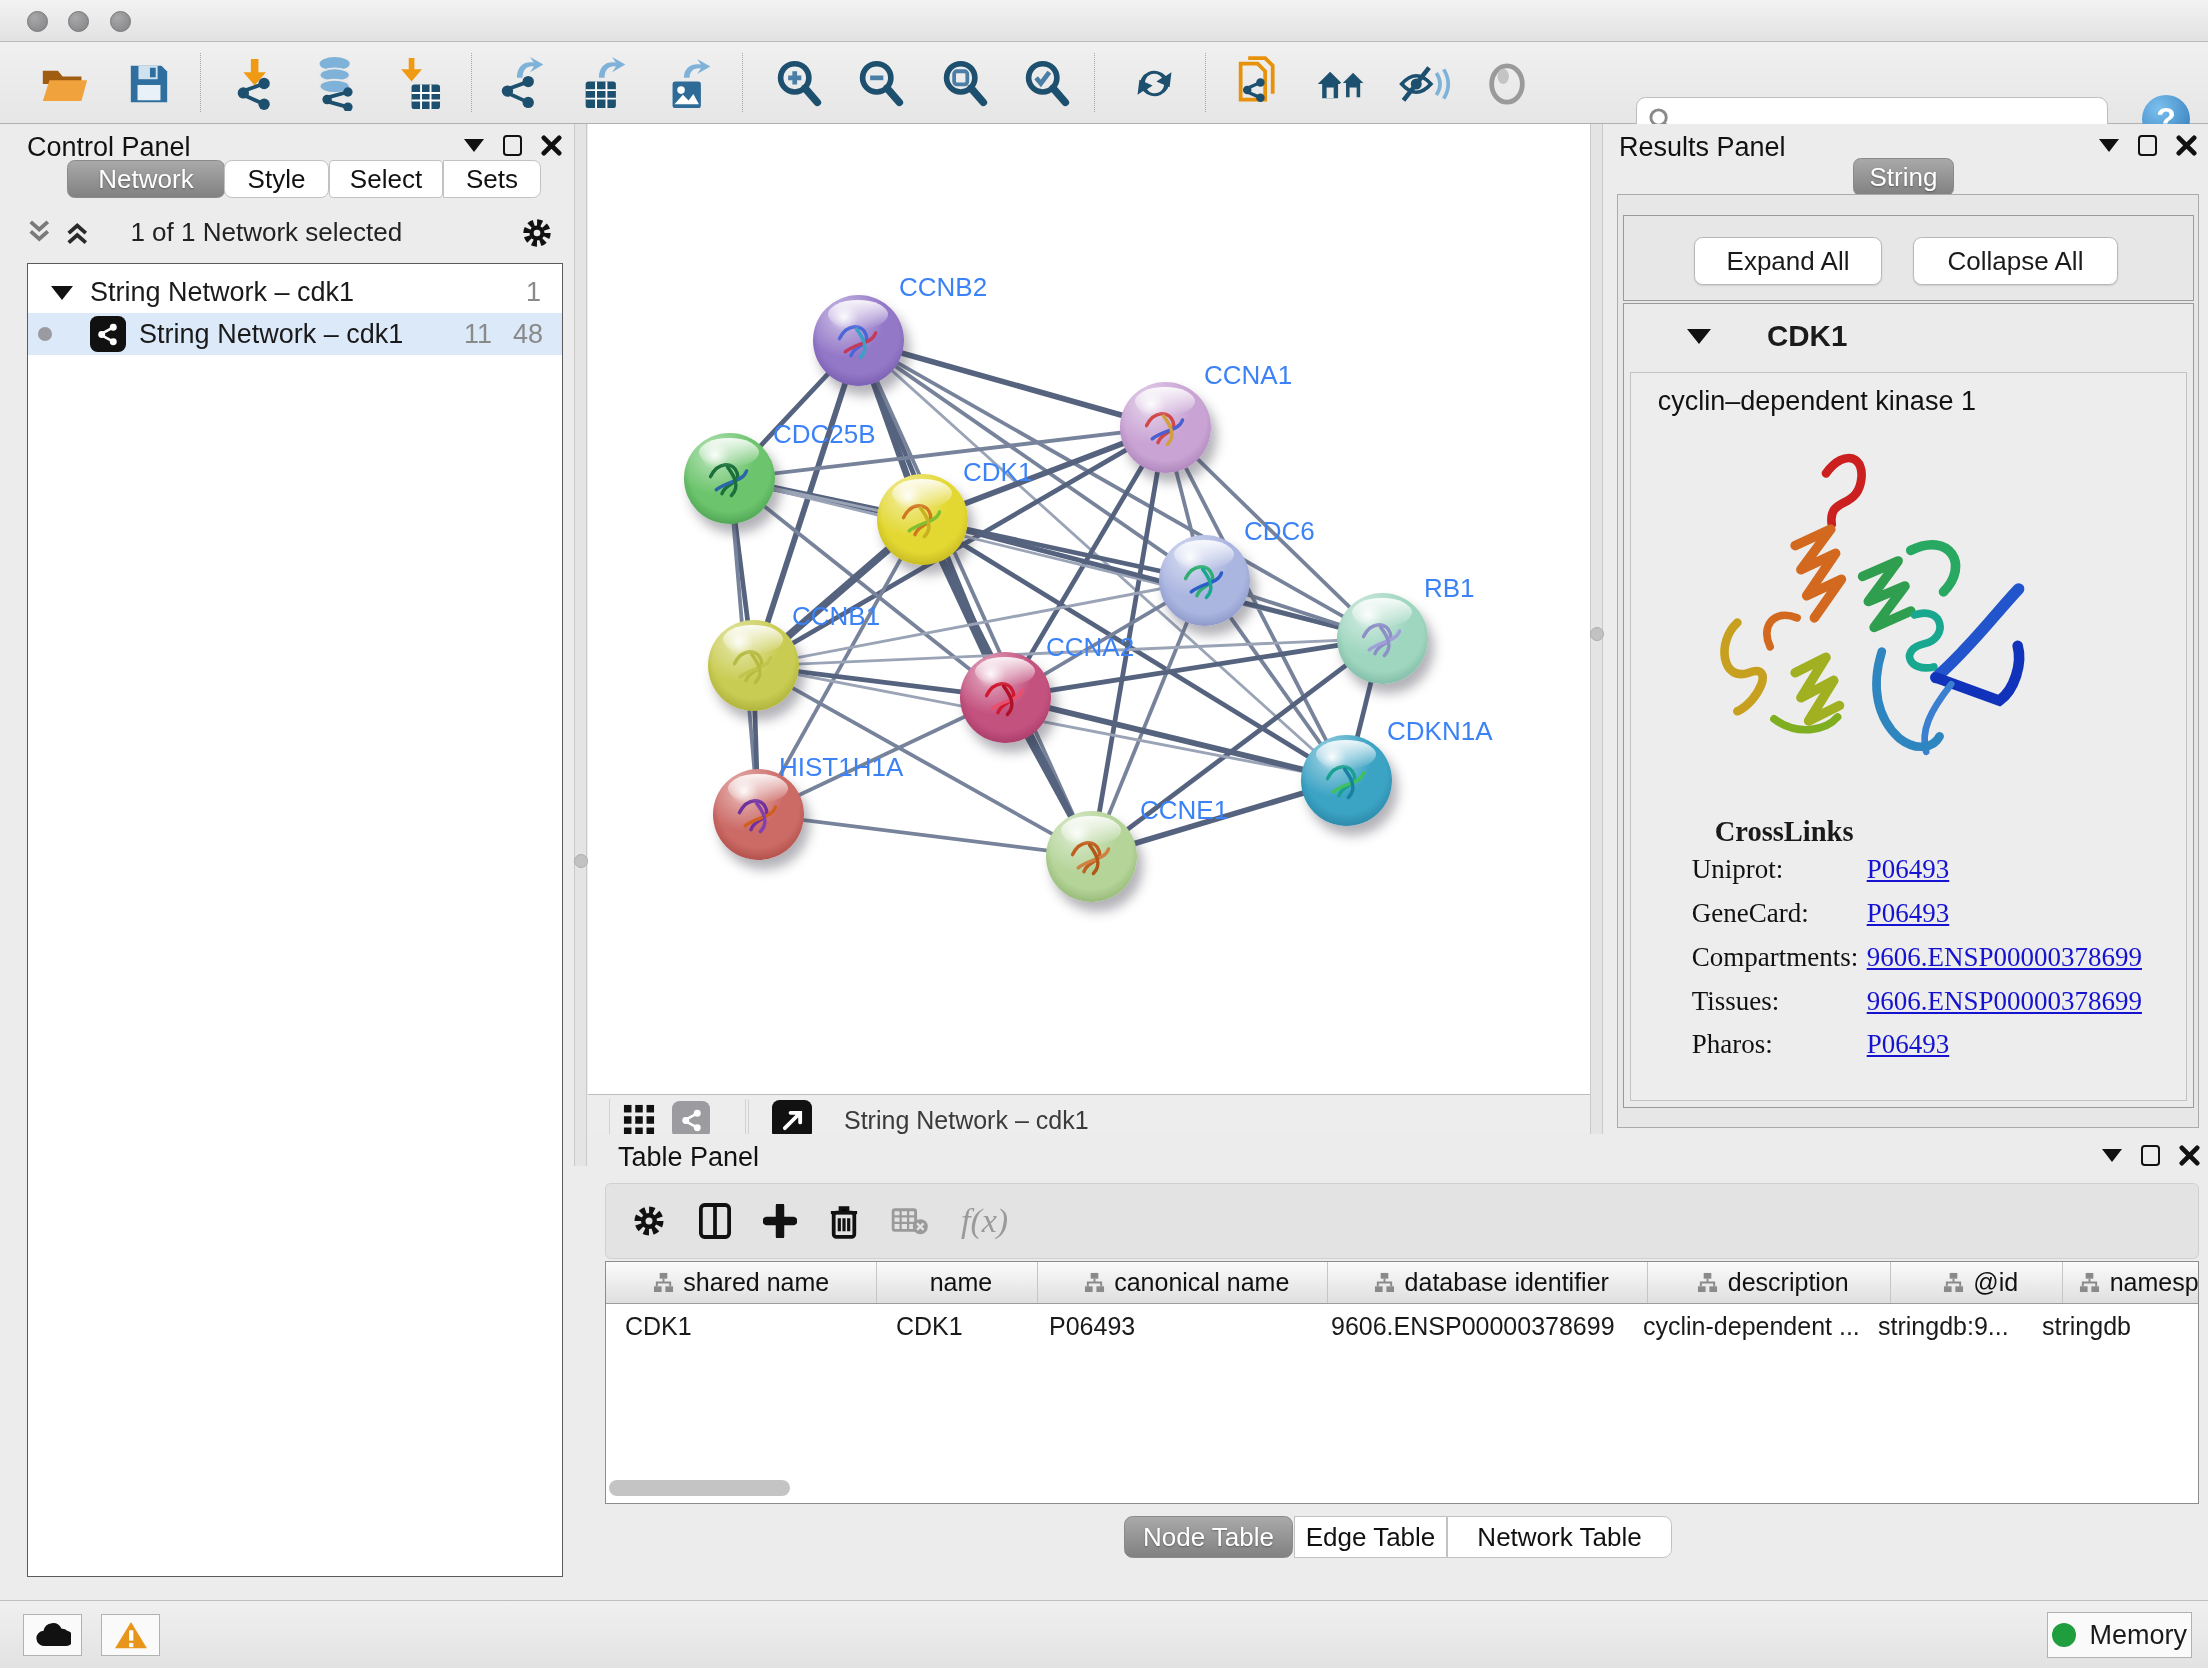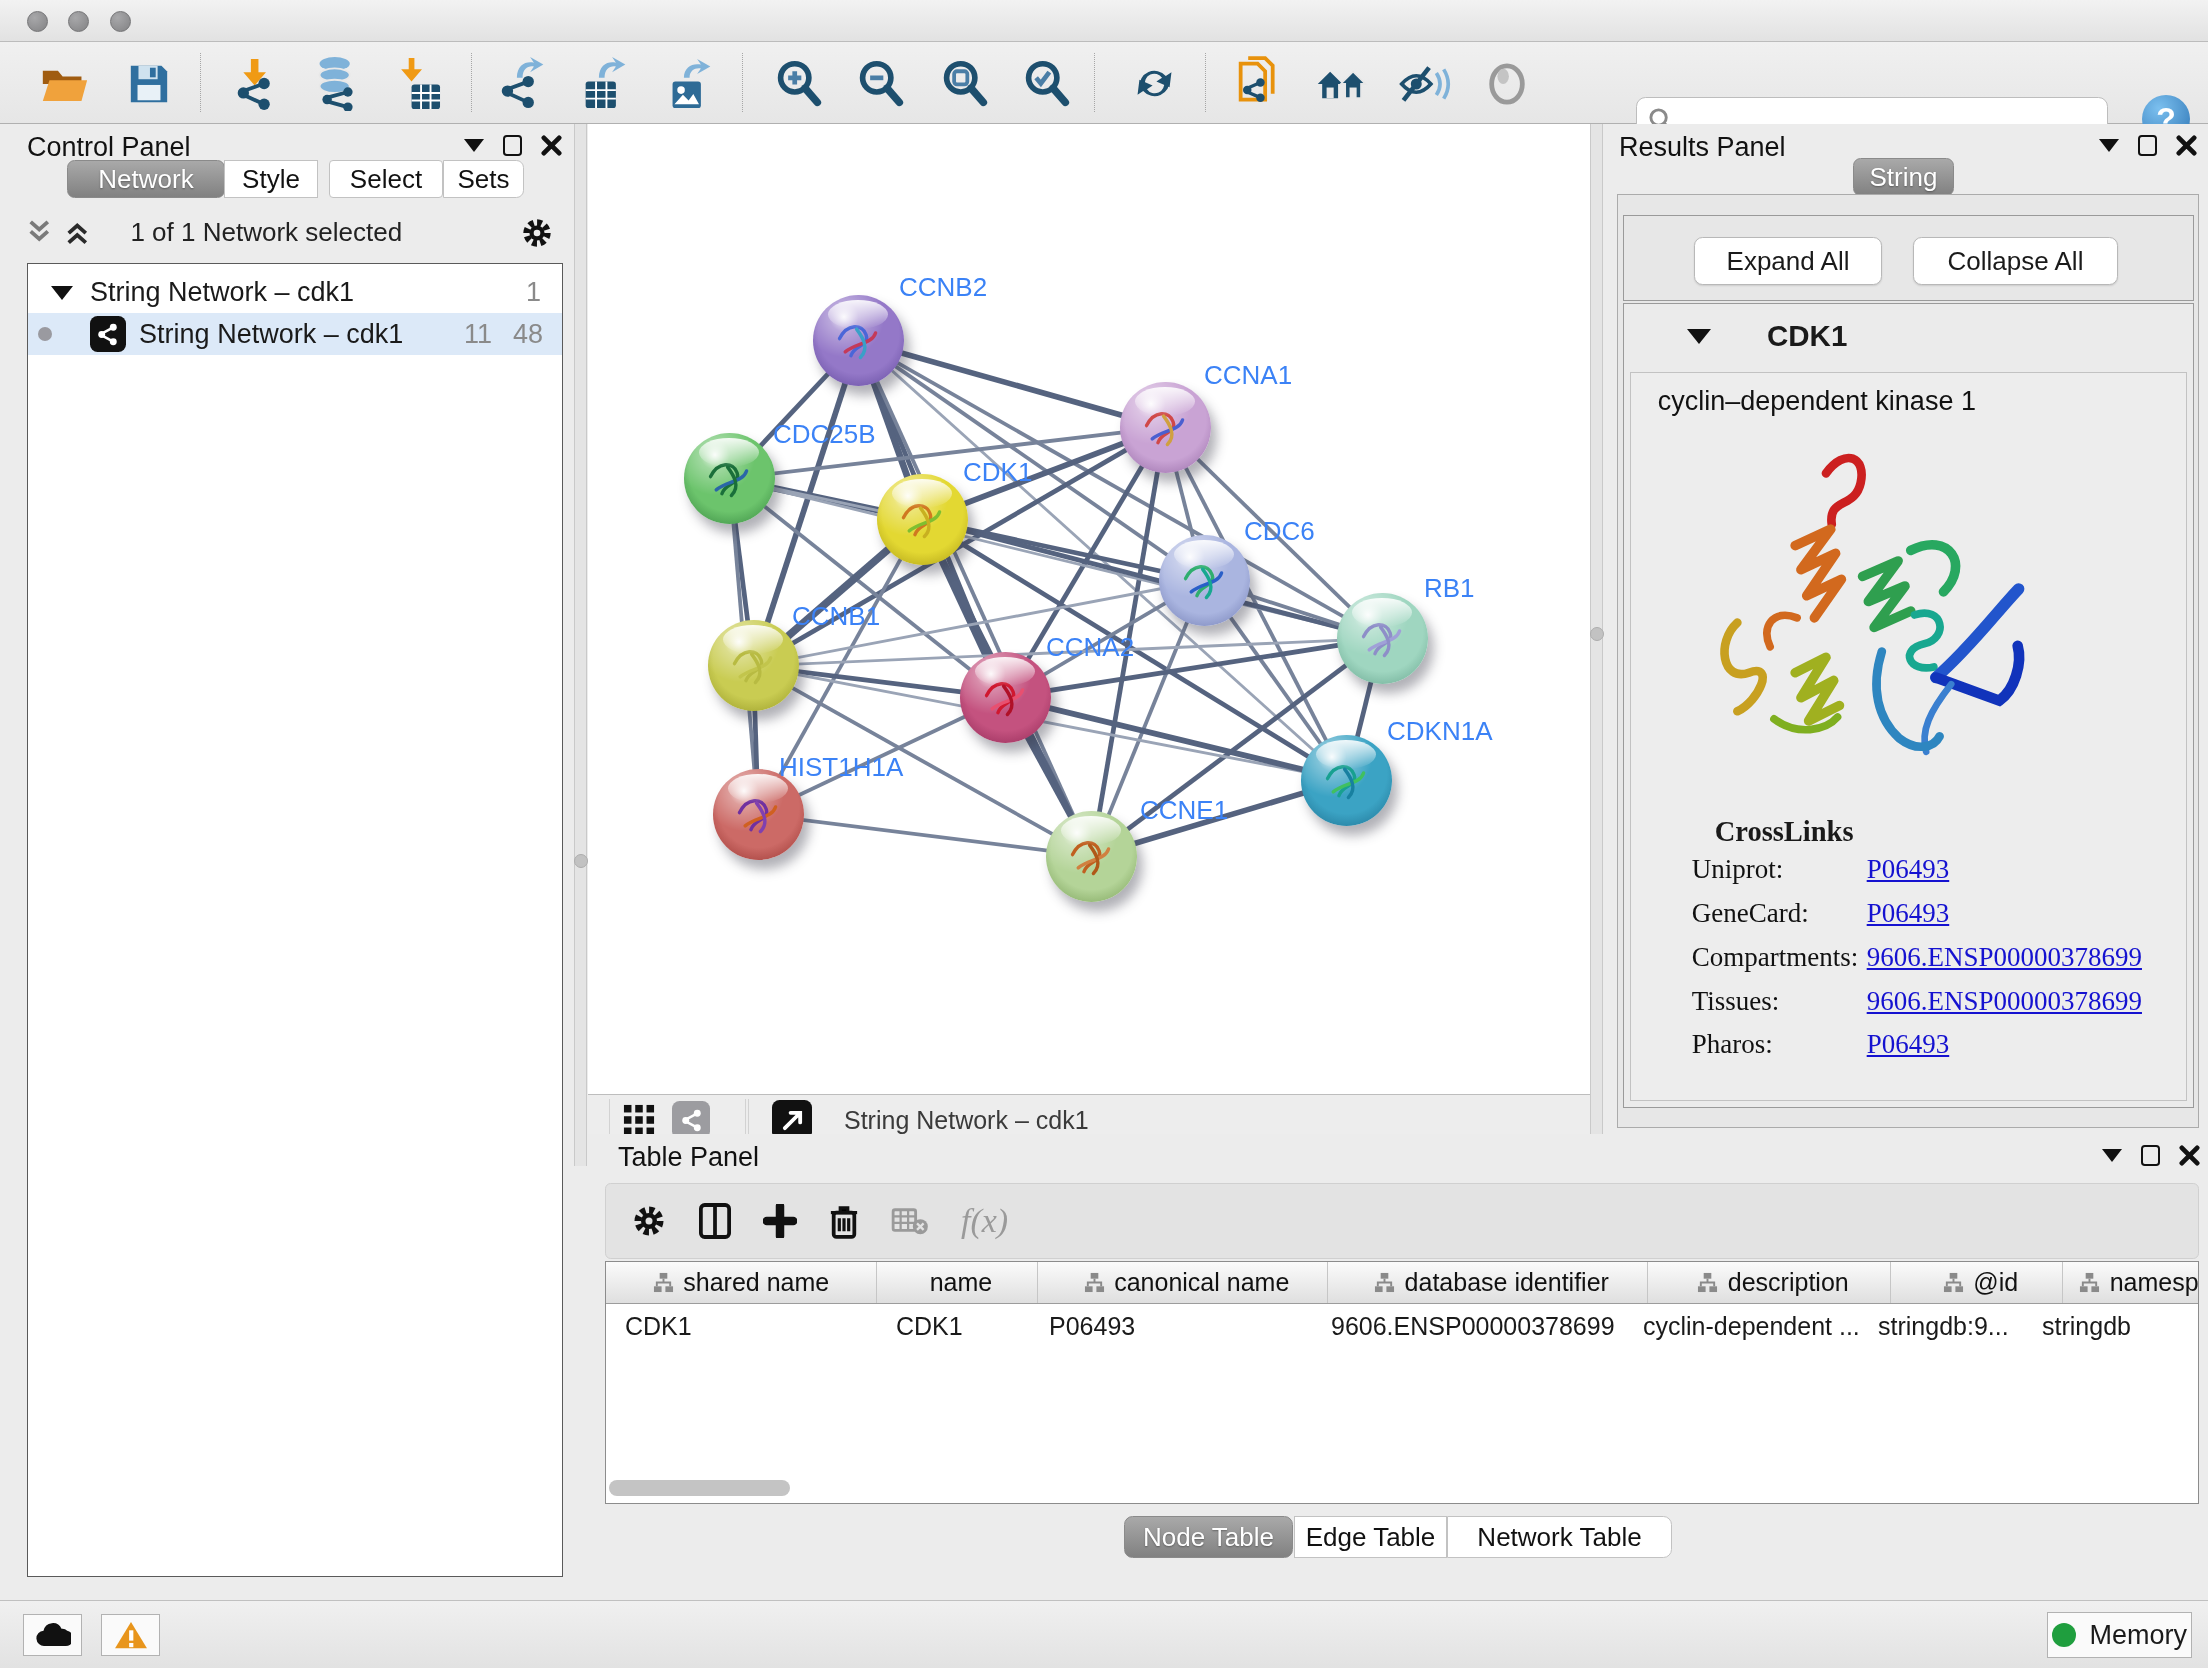--- a/index.html
+++ b/index.html
@@ -275,23 +275,23 @@
   <div class="panel-title" style="left:27px; top:7.6px;">Control Panel</div>
   <div class="win-ctl" style="left:464px; top:11.4px;">
     <span class="ctl-collapse"></span>
     <span class="ctl-float"></span>
     <svg width="21" height="21" viewBox="0 0 22 22">
         <path d="M3 3 L19 19 M19 3 L3 19" stroke="#111" stroke-width="5" stroke-linecap="round"></path>
       </svg>
   </div>
   <div class="cp-tabs">
       <div class="tab active" style="left: 67px; width: 158px; top: 36px; border-radius: 7.6px;">Network</div>
-      <div class="tab" style="left: 224px; width: 94px; top: 36px; border-radius: 0px;">Style</div>
+      <div class="tab" style="left: 224px; width: 105px; top: 36px; border-radius: 8px;">Style</div>
       <div class="tab" style="left: 329px; width: 114px; top: 36px; border-radius: 4px;">Select</div>
-      <div class="tab" style="left: 443px; width: 81px; top: 36px; border-radius: 0px 7.6px 7.6px 0px; text-align: center;">Sets</div>
+      <div class="tab" style="left: 443px; width: 98px; top: 36px; border-radius: 0px 7.6px 7.6px 0px; text-align: center;">Sets</div>
     </div>
   <div class="cp-sub">
     <svg width="28.5" height="28.5" viewBox="0 0 30 30" style="margin-left:11.4px">
       <path d="M6 4 l9 8 9 -8 M6 14 l9 8 9 -8" fill="none" stroke="#7a7a7a" stroke-width="4"></path>
     </svg>
     <svg width="28.5" height="28.5" viewBox="0 0 30 30" style="margin-left:9.5px">
       <path d="M6 26 l9 -8 9 8 M6 16 l9 -8 9 8" fill="none" stroke="#2a2a2a" stroke-width="4"></path>
     </svg>
     <div class="sel-text">1 of 1 Network selected</div>
     <svg width="34" height="34" viewBox="0 0 36 36" style="position:absolute; right:7.6px">

